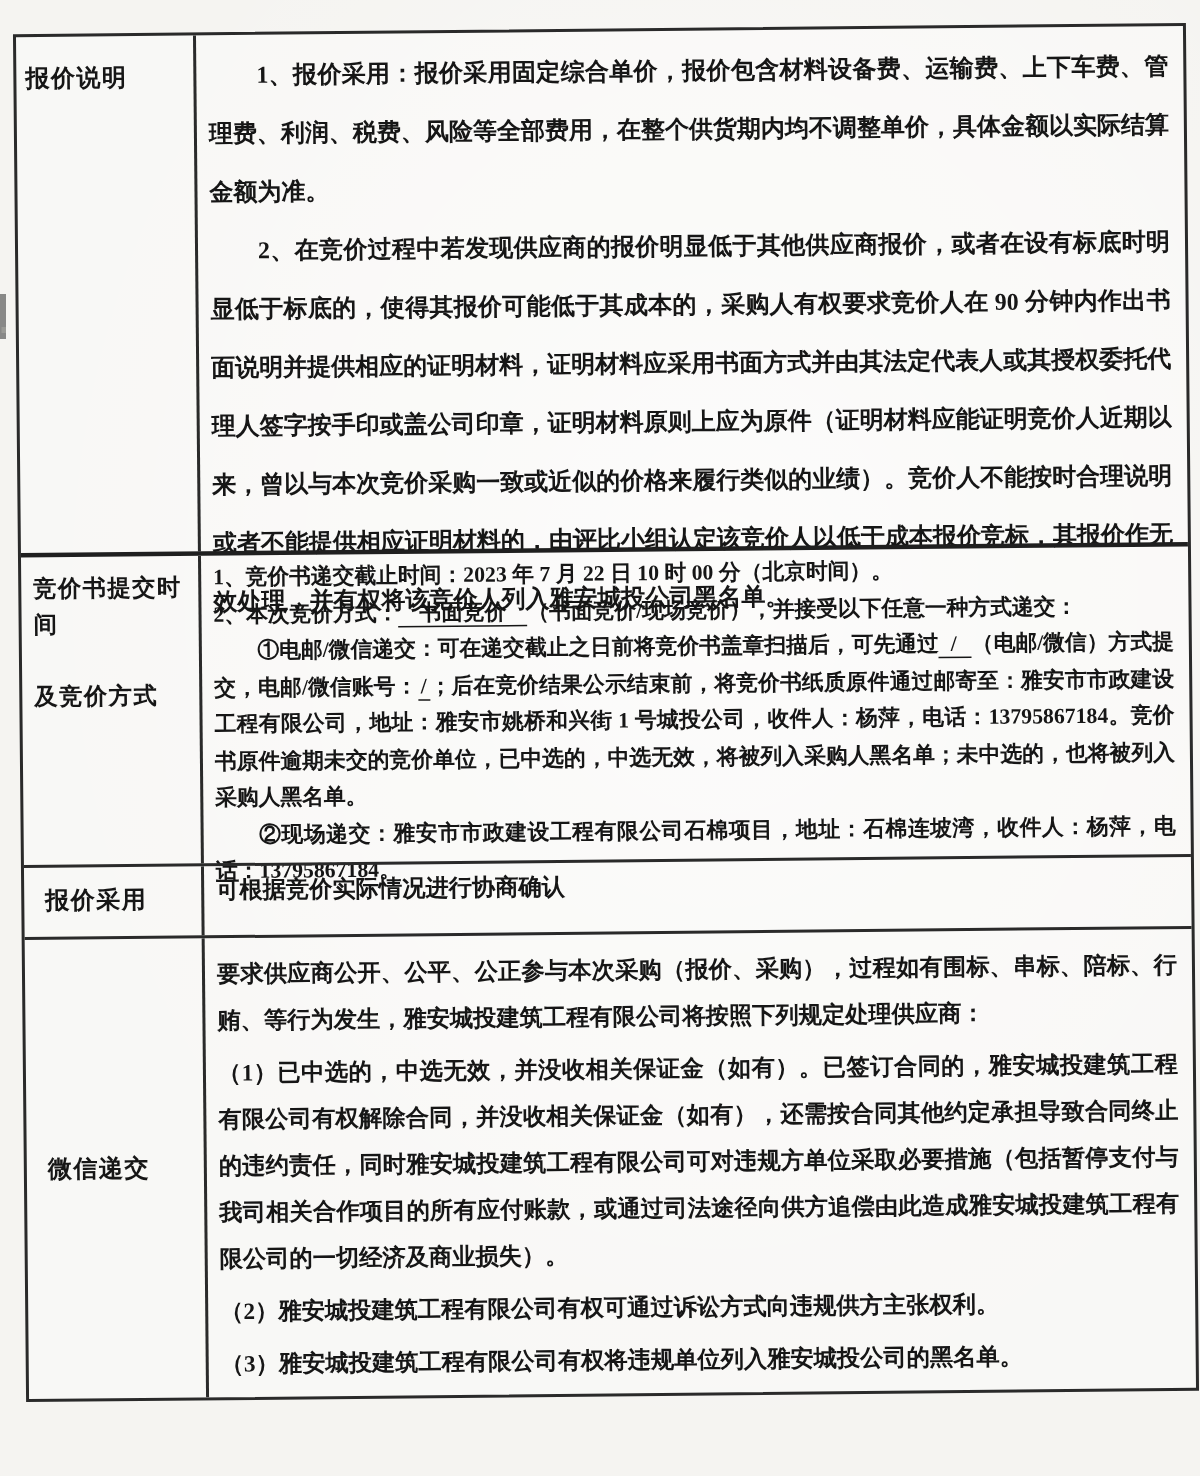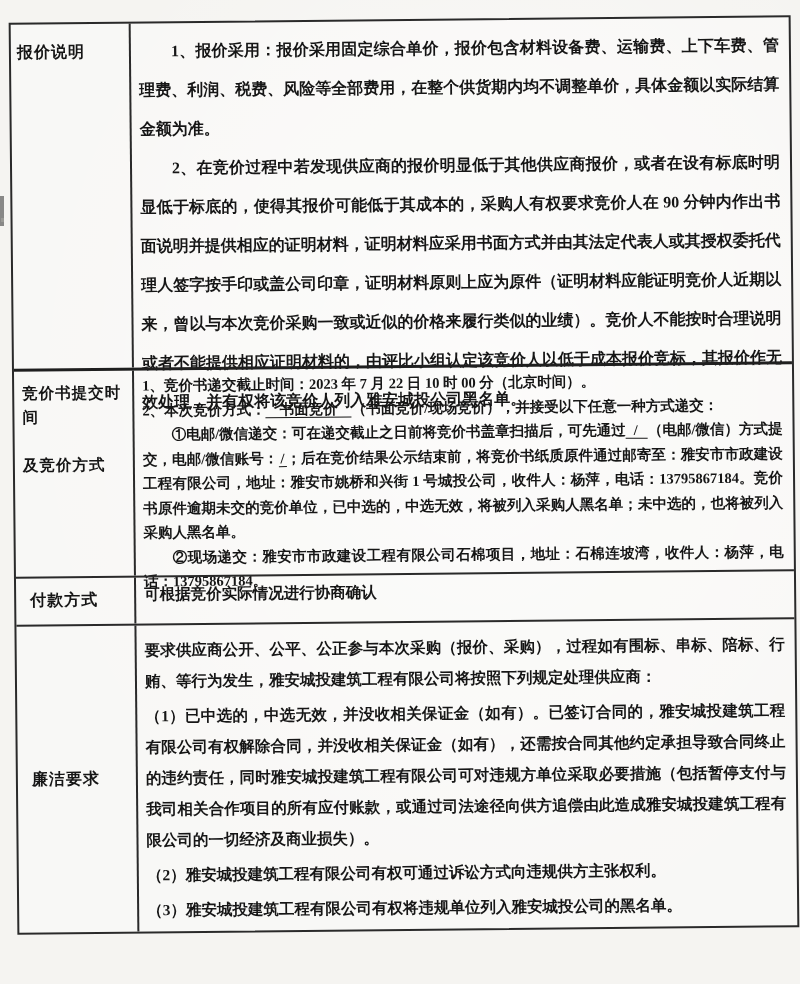--- a/index.html
+++ b/index.html
@@ -135,30 +135,30 @@
       <div class="ccell">
         <p>1、竞价书递交截止时间：2023 年 7 月 22 日 10 时 00 分（北京时间）。</p>
         <p><span>2、本次竞价方式：</span><span class="u">书面竞价</span><span>（书面竞价/现场竞价），并接受以下任意一种方式递交：</span></p>
         <p class="indent"><span>①电邮/微信递交：可在递交截止之日前将竞价书盖章扫描后，可先通过</span><span class="u-slash">/</span><span>（电邮/微信）方式提交，电邮/微信账号：</span><span class="u-slash-sm">/</span><span>；后在竞价结果公示结束前，将竞价书纸质原件通过邮寄至：雅安市市政建设工程有限公司，地址：雅安市姚桥和兴街 1 号城投公司，收件人：杨萍，电话：13795867184。竞价书原件逾期未交的竞价单位，已中选的，中选无效，将被列入采购人黑名单；未中选的，也将被列入采购人黑名单。</span></p>
         <p class="indent">②现场递交：雅安市市政建设工程有限公司石棉项目，地址：石棉连坡湾，收件人：杨萍，电话：13795867184。</p>
       </div>
     </div>
 
     <div class="row r3">
       <div class="hcell">
-        <span>付款方式</span>
+        <span>报价采用</span>
       </div>
       <div class="ccell">
         <span>可根据竞价实际情况进行协商确认</span>
       </div>
     </div>
 
     <div class="row r4">
       <div class="hcell">
-        <span>廉洁要求</span>
+        <span>微信递交</span>
       </div>
       <div class="ccell">
         <p>要求供应商公开、公平、公正参与本次采购（报价、采购），过程如有围标、串标、陪标、行贿、等行为发生，雅安城投建筑工程有限公司将按照下列规定处理供应商：</p>
         <p>（1）已中选的，中选无效，并没收相关保证金（如有）。已签订合同的，雅安城投建筑工程有限公司有权解除合同，并没收相关保证金（如有），还需按合同其他约定承担导致合同终止的违约责任，同时雅安城投建筑工程有限公司可对违规方单位采取必要措施（包括暂停支付与我司相关合作项目的所有应付账款，或通过司法途径向供方追偿由此造成雅安城投建筑工程有限公司的一切经济及商业损失）。</p>
         <p>（2）雅安城投建筑工程有限公司有权可通过诉讼方式向违规供方主张权利。</p>
         <p>（3）雅安城投建筑工程有限公司有权将违规单位列入雅安城投公司的黑名单。</p>
       </div>
     </div>
 
   </div>

